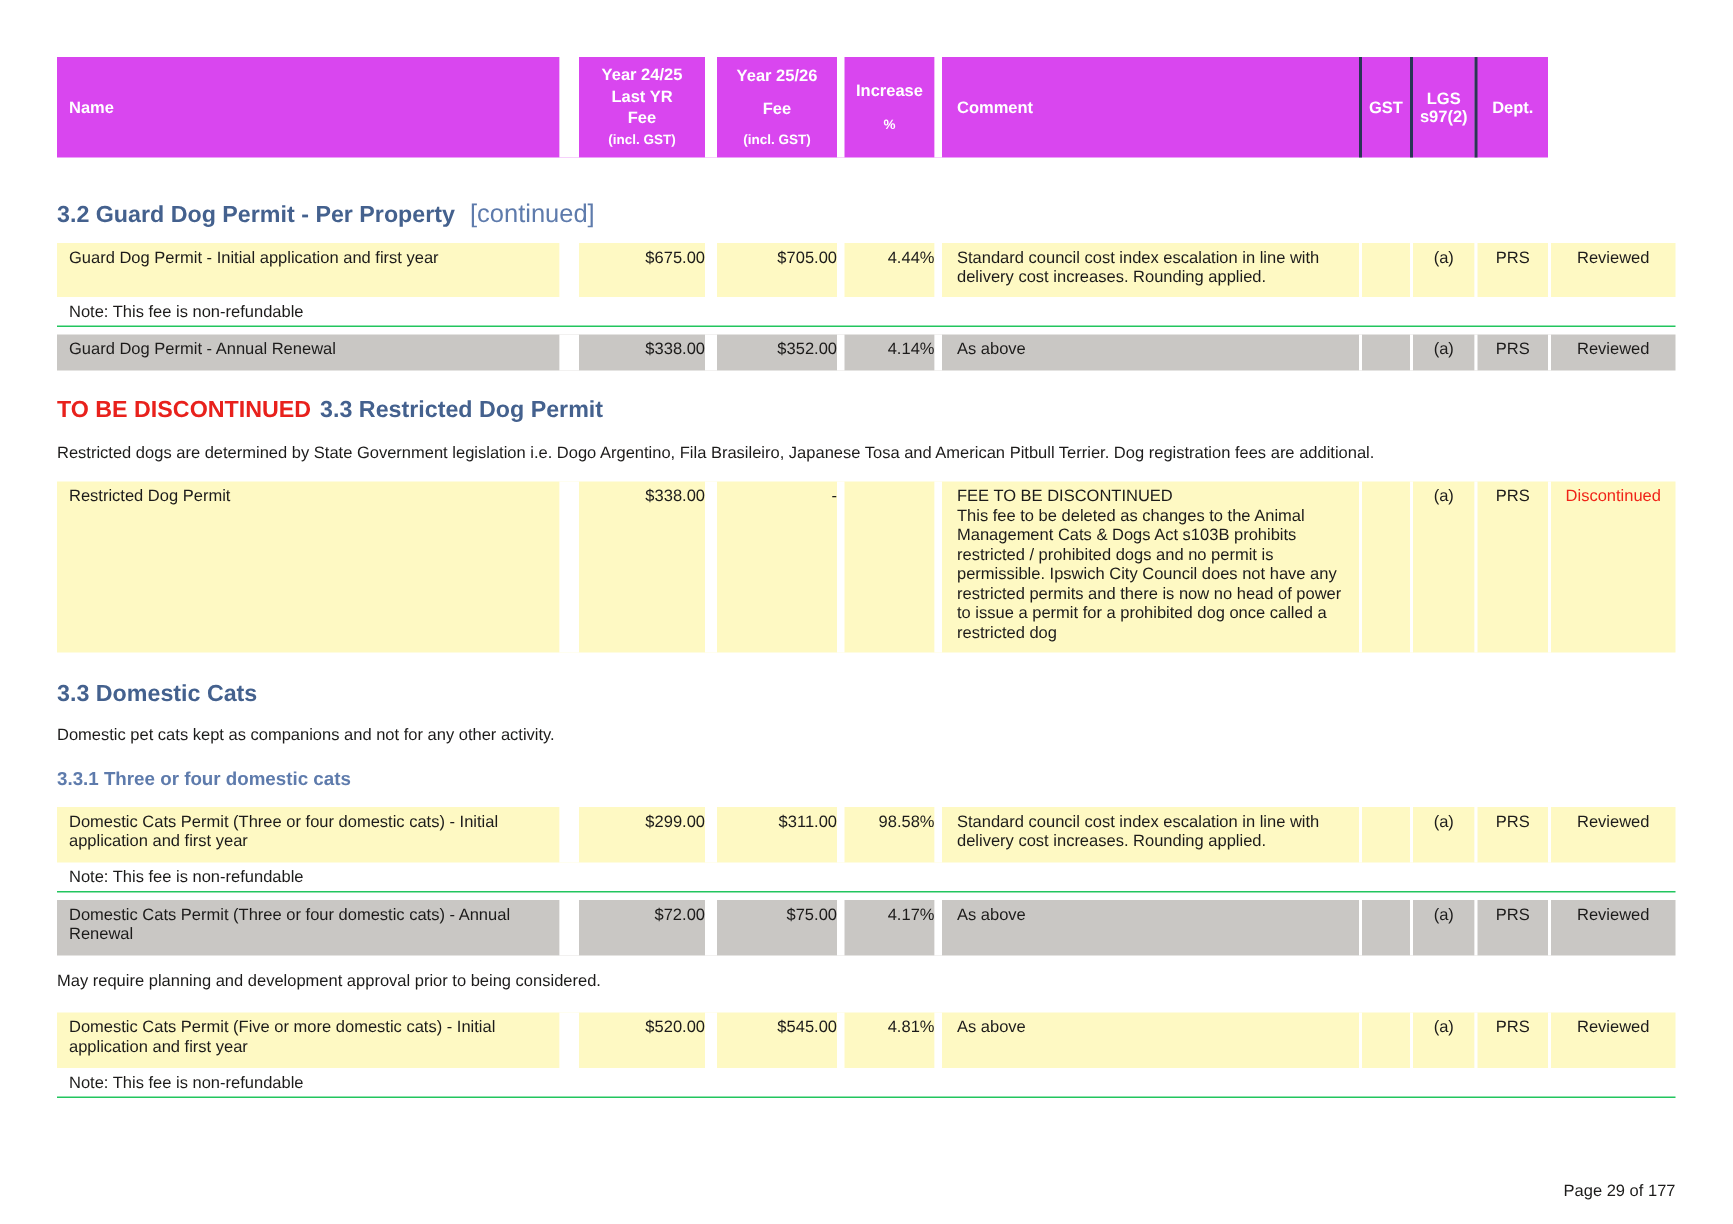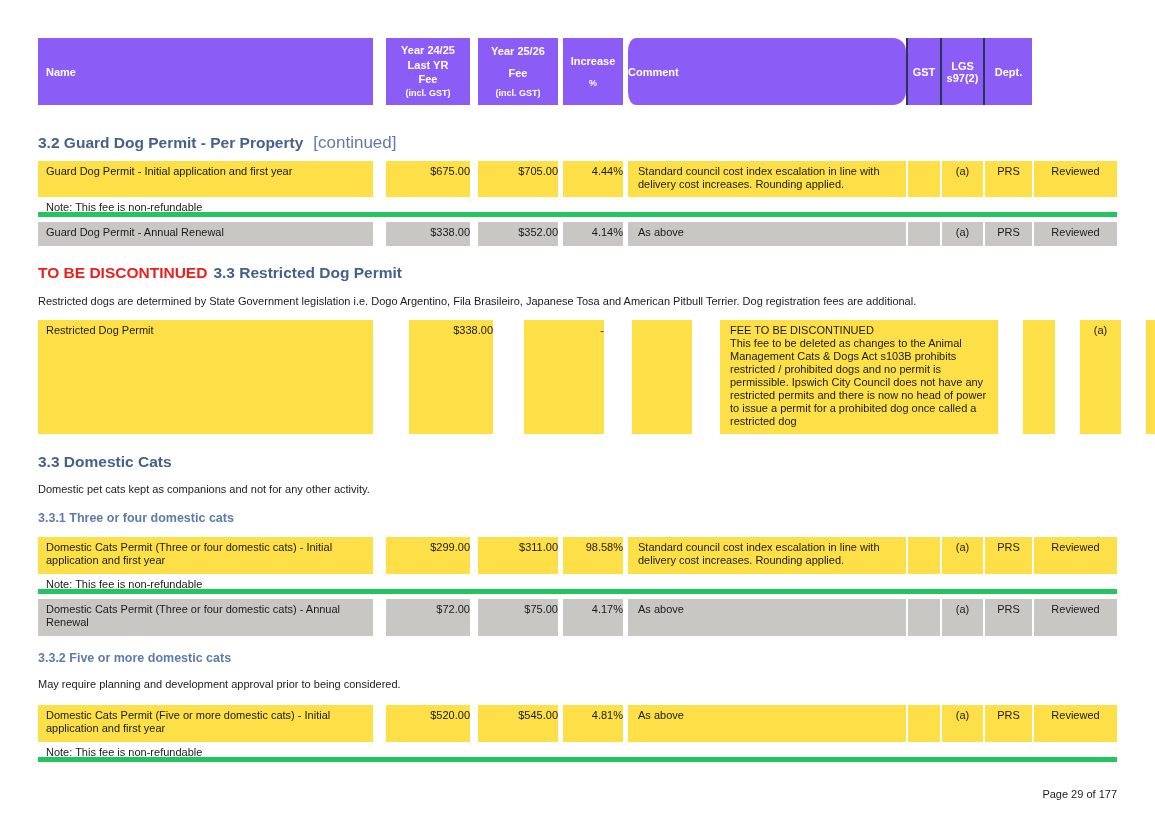--- a/index.html
+++ b/index.html
@@ -15,55 +15,55 @@
   }
   .cell { border-left:0 solid #ffffff; font-size:11px; color:#1c1b1a; }
   .cell.c1 { border-left-width:13px; }
   .cell.c2 { border-left-width:8px; }
   .cell.c3 { border-left-width:5px; }
   .cell.c4 { border-left-width:5px; }
   .cell.c5, .cell.c6, .cell.c7, .cell.c8 { border-left-width:2px; }
 
   
   .thead { margin-top:38px; height:67px; }
-  .thead .cell { background:#8b5cf6; color:#ffffff; font-weight:bold;
+  .thead .cell { background:#d946ef; color:#ffffff; font-weight:bold;
     display:flex; flex-direction:column; align-items:center; justify-content:center; text-align:center; }
   .thead .cell.c5, .thead .cell.c6, .thead .cell.c7, .thead .cell.c8 { border-left-color:#2a3655; }
   .thead .name { align-items:flex-start; padding-left:8px; text-align:left; }
   .thead .stack4 { justify-content:space-between; padding:6px 0 7px 0; }
   .thead .stack3 { justify-content:space-between; padding:7px 0 7px 0; }
   .thead .stack2 { gap:11px; }
   .thead .small { font-size:9px; }
-  .thead .comment { align-items:flex-start; text-align:left;border-radius:13px; }
+  .thead .comment { align-items:flex-start; padding-left:10px; text-align:left; }
 
   
   .trow.body .cell { padding-top:4px; padding-bottom:6px; line-height:13.5px; }
-  .trow.light .cell { background:#fde047; }
+  .trow.light .cell { background:#fef9c3; }
   .trow.dark .cell { background:#c9c7c4; }
   .trow.body .name { padding-left:8px; padding-right:10px; }
   .trow.body .num { text-align:right; }
   .trow.body .comment { padding-left:10px; padding-right:8px; white-space:pre-line; line-height:13px; }
   .trow.body .ctr { text-align:center; }
   .trow.body .red { color:#f02418; }
 
-  .noterow { width:1079px; background:#ffffff; border-bottom:5px solid #22c55e;
+  .noterow { width:1079px; background:#ffffff; border-bottom:1px solid #22c55e;
     font-size:11px; color:#1c1b1a; padding:4px 0 4px 8px; height:20px; margin-bottom:5px; }
 
   
   .h-main { font-size:15.5px; font-weight:bold; color:#44618e; line-height:20px; }
   .h-main .continued { font-size:17px; font-weight:normal; color:#5e7bac; margin-left:10px; }
   .h-main .alert { color:#e8211c; margin-right:6px; }
   .h-sub { font-size:12.5px; font-weight:bold; color:#5e7bac; line-height:17px; }
   .para { font-size:11px; color:#1c1b1a; line-height:14px; white-space:nowrap; }
 
   .mt-h32 { margin-top:28px; }
   .mt-rowA1 { margin-top:8px; }
   .mt-h2 { margin-top:17px; }
   .mt-paraR { margin-top:11px; }
-  .mt-rowR { margin-top:12px;gap:23px; }
+  .mt-rowR { margin-top:12px; }
   .mt-h33 { margin-top:18px; }
   .mt-para33 { margin-top:10px; }
   .mt-h331 { margin-top:14px; }
   .mt-rowB1 { margin-top:10px; }
   .mt-h332 { margin-top:14px; }
   .mt-paraB { margin-top:10px; }
   .mt-rowC1 { margin-top:14px; }
 
   .footer { position:absolute; top:788px; right:38px; font-size:11px; color:#1c1b1a; }
 </style>
@@ -169,21 +169,20 @@
       <div class="cell c1 num">$72.00</div>
       <div class="cell c2 num">$75.00</div>
       <div class="cell c3 num">4.17%</div>
       <div class="cell c4 comment">As above</div>
       <div class="cell c5 ctr"></div>
       <div class="cell c6 ctr">(a)</div>
       <div class="cell c7 ctr">PRS</div>
       <div class="cell c8 ctr">Reviewed</div>
     </div>
 
-    <div class="h-sub mt-h332">3.3.2 Five or more domestic cats</div>
     <div class="para mt-paraB">May require planning and development approval prior to being considered.</div>
 
     <div class="trow body light mt-rowC1">
       <div class="cell name">Domestic Cats Permit (Five or more domestic cats) - Initial application and first year</div>
       <div class="cell c1 num">$520.00</div>
       <div class="cell c2 num">$545.00</div>
       <div class="cell c3 num">4.81%</div>
       <div class="cell c4 comment">As above</div>
       <div class="cell c5 ctr"></div>
       <div class="cell c6 ctr">(a)</div>

